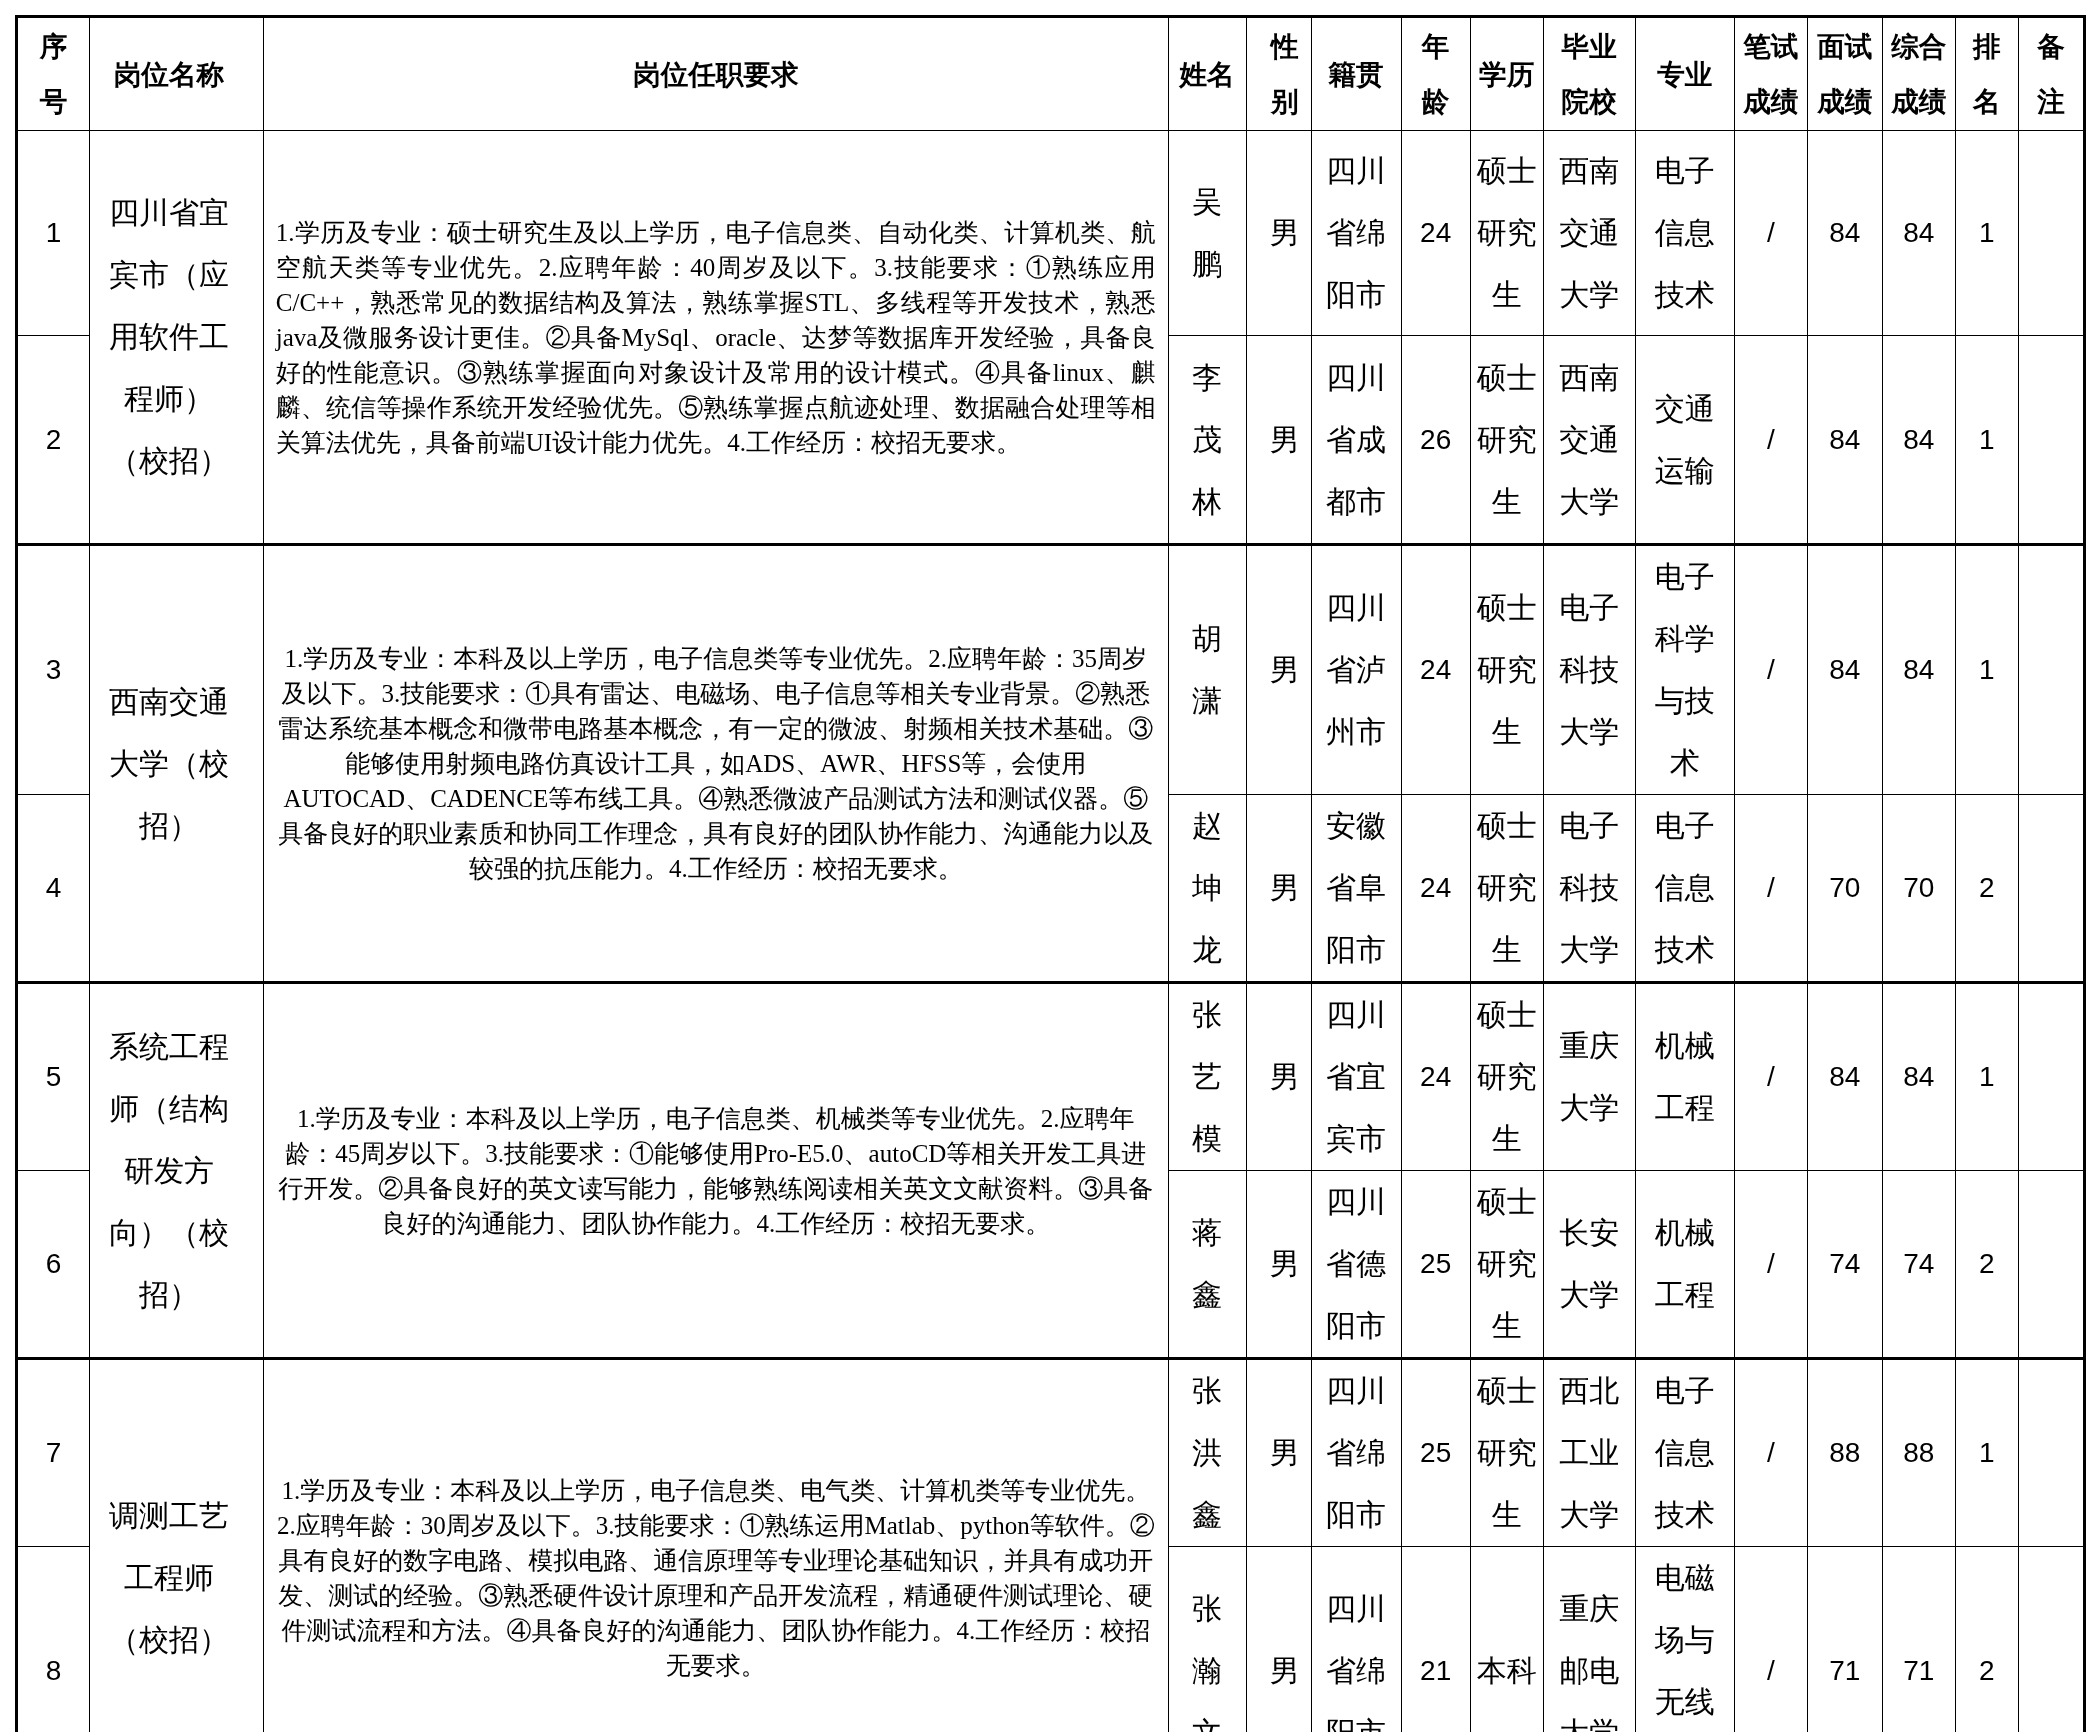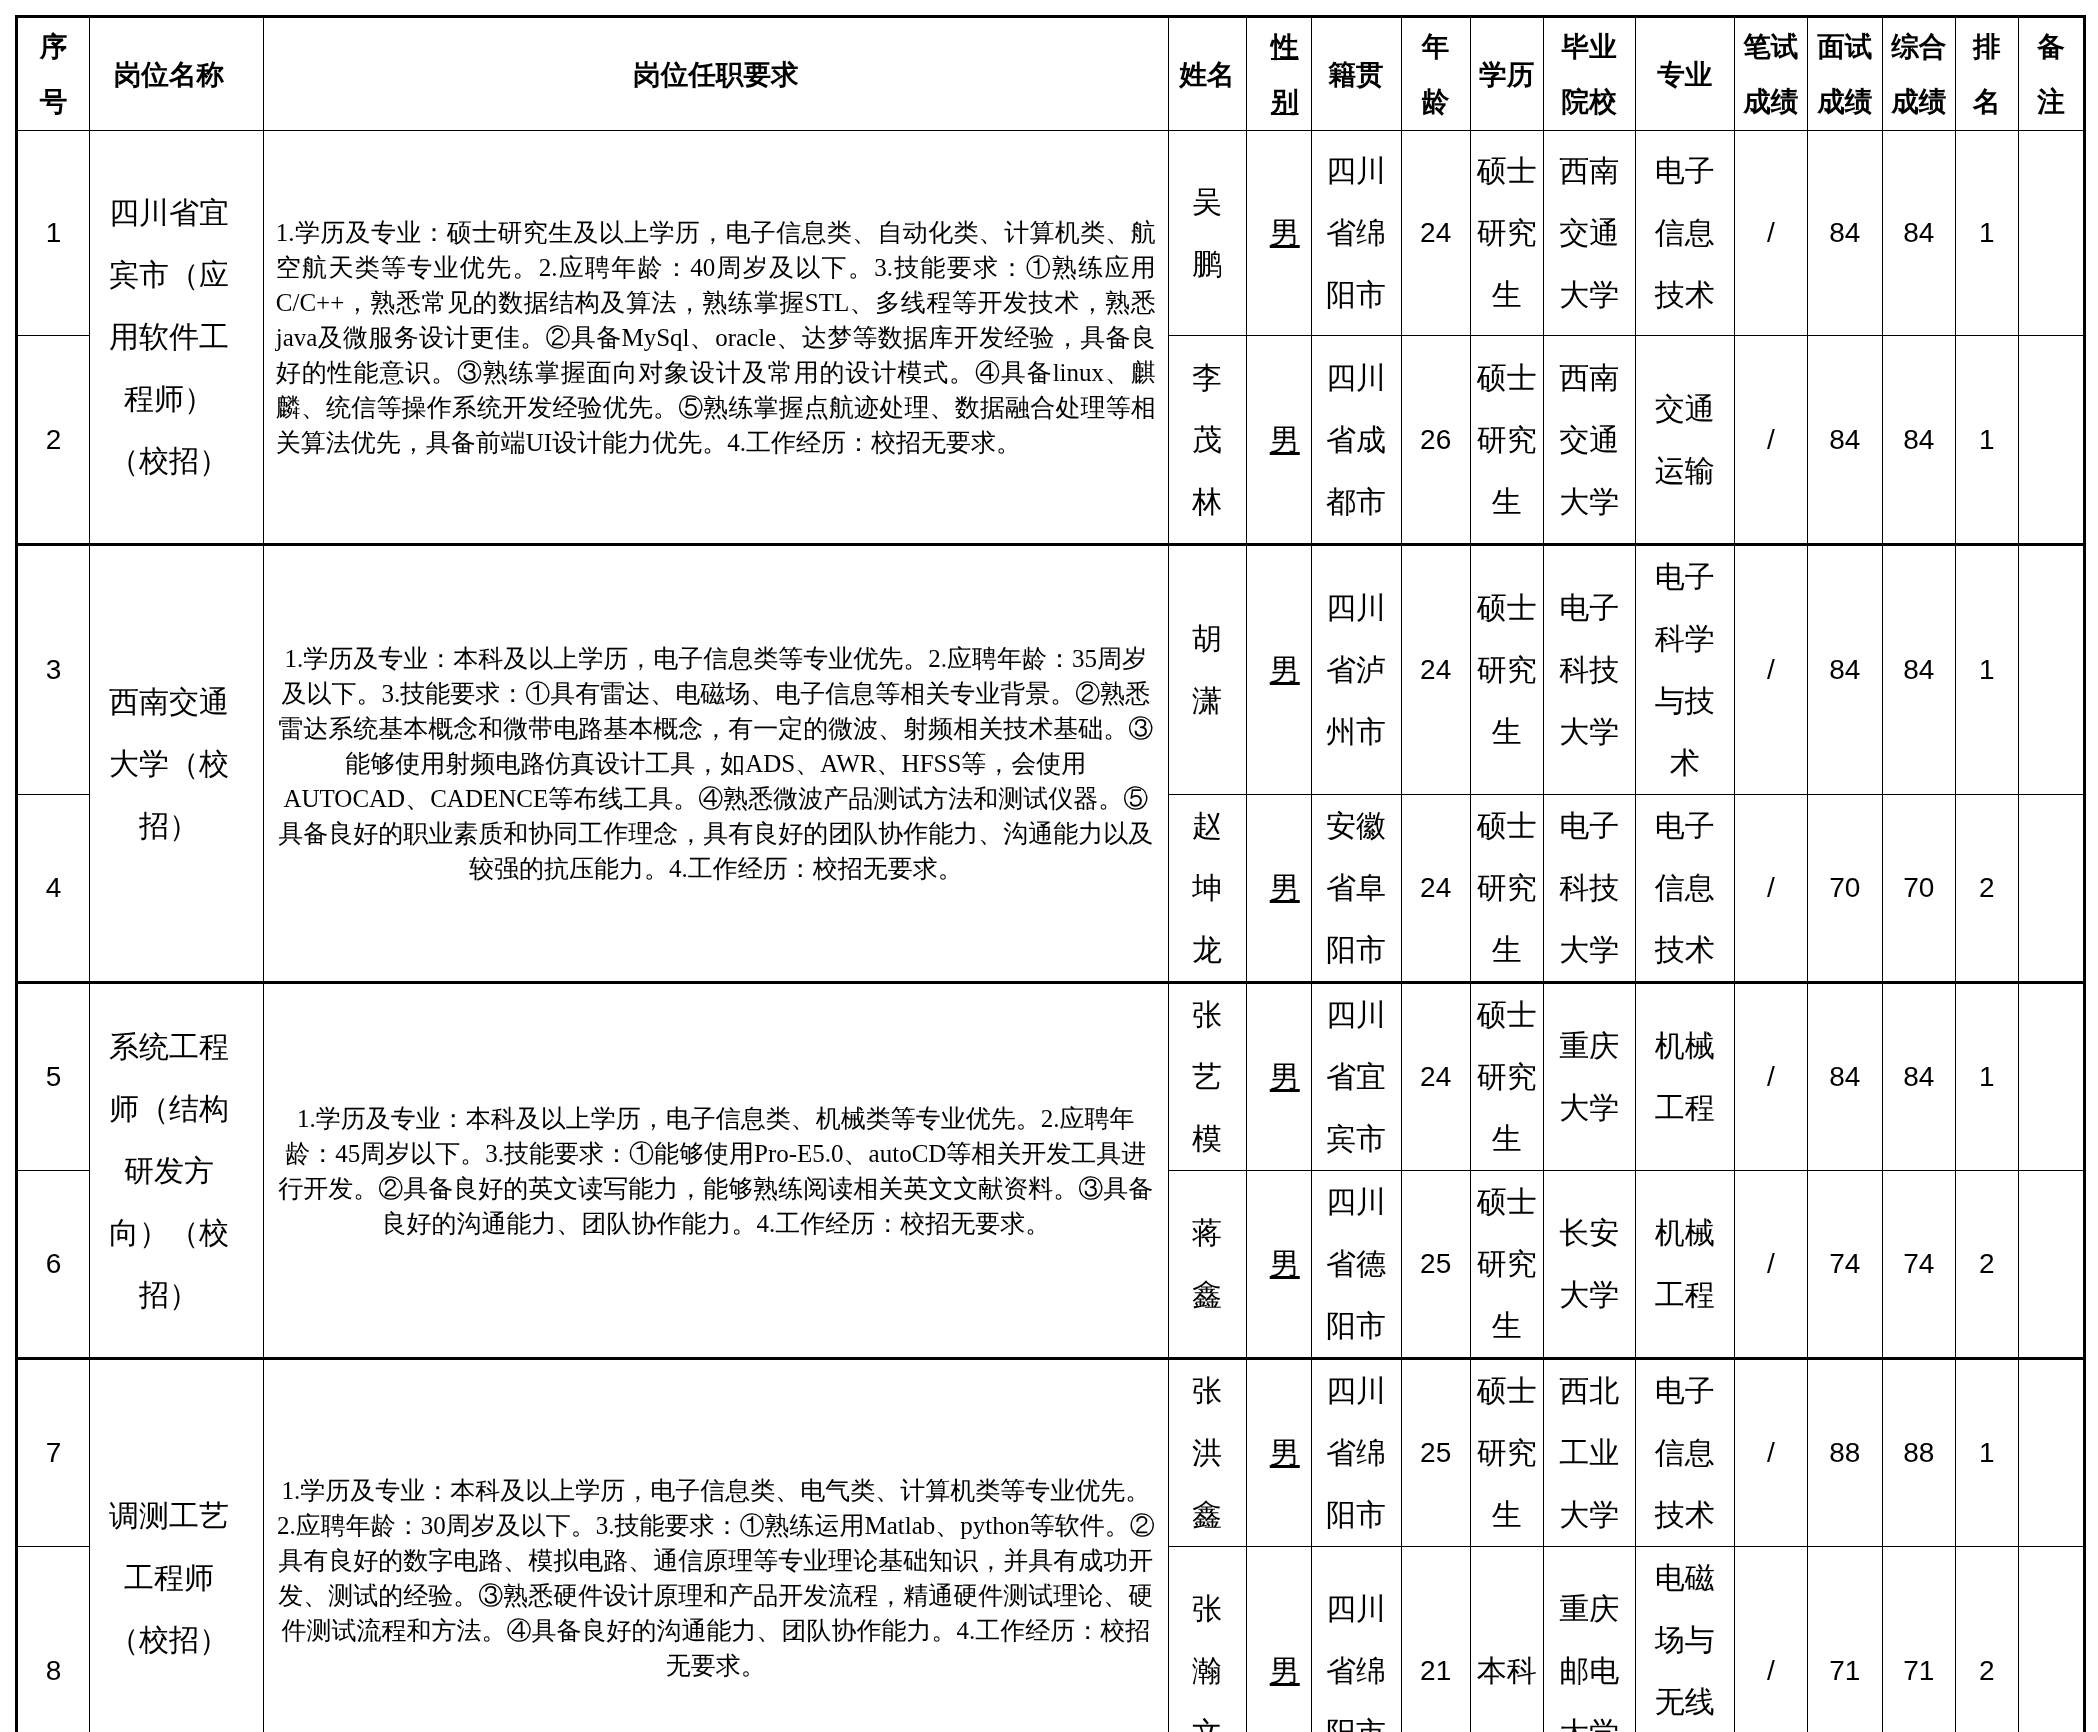--- a/index.html
+++ b/index.html
@@ -39,21 +39,21 @@
     padding: 0;
   }
   
   tr.group-start td { border-top: 3.3px solid #000; text-align: center; }
 
   
   .c-no        { padding-left: 10px; padding-right: 10px; }
   .c-pos       { padding-left: 6.7px;  padding-right: 22px;  }
   .c-req       { padding: 15px 11.7px; text-align: justify; }
   .c-name      { padding-left: 10px; padding-right: 10px; }
-  .c-gender    { padding-left: 19px;  padding-right: 6.7px; text-decoration: underline;  }
+  .c-gender    { padding-left: 19px;  padding-right: 6.7px;  }
   .c-native    { padding-left: 11.7px; padding-right: 11.7px; }
   .c-age       { padding-left: 10px; padding-right: 10px; }
   .c-edu       { padding-left: 5px;  padding-right: 5px;  }
   .c-school    { padding-left: 11.7px; padding-right: 11.7px; }
   .c-major     { padding-left: 16.7px; padding-right: 16.7px; margin-top: 24px; }
   .c-written   { padding-left: 8.3px; padding-right: 8.3px; margin-left: 44px; }
   .c-interview { padding-left: 8.3px; padding-right: 8.3px; margin-left: 8px; }
   .c-overall   { padding-left: 8.3px; padding-right: 8.3px; }
   .c-rank      { padding-left: 8.3px; padding-right: 8.3px; }
   .c-remark    { padding-left: 8.3px; padding-right: 8.3px; }

